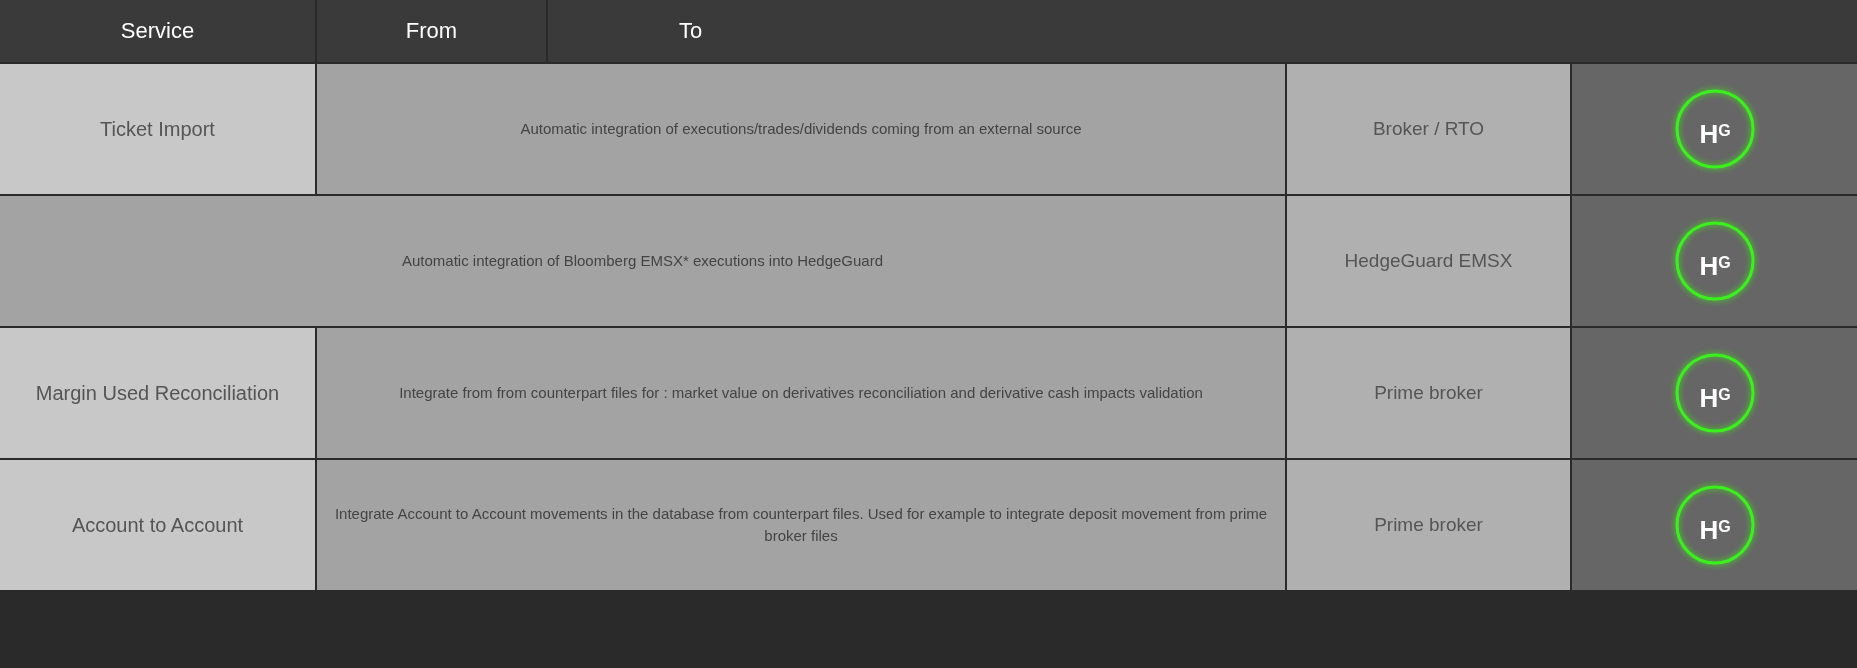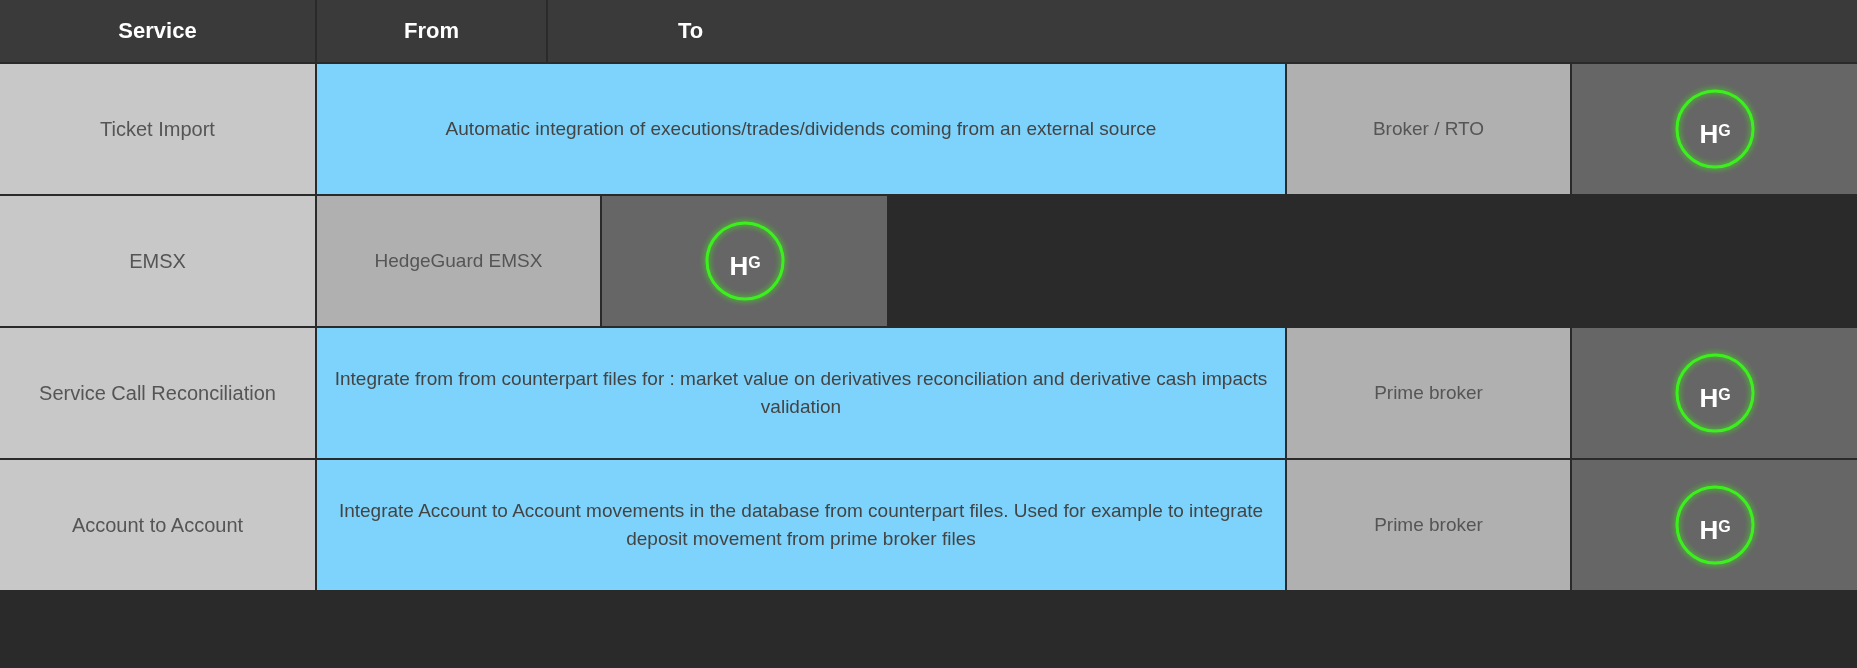--- a/index.html
+++ b/index.html
@@ -24,21 +24,21 @@
       display: flex;
       width: 100%;
       background-color: #3a3a3a;
     }
 
     .header-cell {
       display: flex;
       align-items: center;
       justify-content: center;
       padding: 18px 10px;
-      font-weight: bold;
+      font-weight: normal;
       font-size: 22px;
       color: #ffffff;
       border-right: 2px solid #2a2a2a;
     }
 
     .header-cell:last-child {
       border-right: none;
     }
 
     .col-service { width: 317px; flex-shrink: 0; }
@@ -68,23 +68,23 @@
     .cell-service {
       width: 317px;
       flex-shrink: 0;
       background-color: #c8c8c8;
       color: #555555;
       font-size: 20px;
     }
 
     .cell-description {
       flex: 1;
-      background-color: #7dd3fc;
+      background-color: #a3a3a3;
       color: #444444;
-      font-size: 19px;
+      font-size: 15px;
       line-height: 1.5;
     }
 
     .cell-from {
       width: 285px;
       flex-shrink: 0;
       background-color: #b0b0b0;
       color: #555555;
       font-size: 19px;
     }
@@ -150,48 +150,48 @@
             </filter>
           </defs>
           <circle cx="45" cy="45" r="38" fill="none" stroke="#39ff14" stroke-width="3" filter="url(#glow0)" opacity="0.9"></circle>
           <text x="45" y="52" font-family="Arial" font-size="26" font-weight="bold" fill="#ffffff" text-anchor="middle" dominant-baseline="middle">H<tspan font-size="16" dy="-4">G</tspan></text>
         </svg>
       </div>
     </div>
   </div>
 
   <div class="data-row">
+    <div class="data-cell cell-description col-description">
+      <span>Automatic integration of Bloomberg EMSX* executions into HedgeGuard</span>
+    </div>
+    <div class="data-cell cell-from col-from">
+      <span>HedgeGuard EMSX</span>
+    </div>
+    <div class="data-cell cell-to col-to">
+      <div class="hg-logo">
+        <svg class="hg-circle" viewBox="0 0 90 90" xmlns="http://www.w3.org/2000/svg">
+          <defs>
+            <filter id="glow1">
+              <feGaussianBlur stdDeviation="3" result="coloredBlur"></feGaussianBlur>
+              <feMerge>
+                <feMergeNode in="coloredBlur"></feMergeNode>
+                <feMergeNode in="SourceGraphic"></feMergeNode>
+              </feMerge>
+            </filter>
+          </defs>
+          <circle cx="45" cy="45" r="38" fill="none" stroke="#39ff14" stroke-width="3" filter="url(#glow1)" opacity="0.9"></circle>
+          <text x="45" y="52" font-family="Arial" font-size="26" font-weight="bold" fill="#ffffff" text-anchor="middle" dominant-baseline="middle">H<tspan font-size="16" dy="-4">G</tspan></text>
+        </svg>
+      </div>
+    </div>
+  </div>
+
+  <div class="data-row">
     <div class="data-cell cell-service col-service">
-      <span>EMSX</span>
-    </div>
-    <div class="data-cell cell-from col-from">
-      <span>HedgeGuard EMSX</span>
-    </div>
-    <div class="data-cell cell-to col-to">
-      <div class="hg-logo">
-        <svg class="hg-circle" viewBox="0 0 90 90" xmlns="http://www.w3.org/2000/svg">
-          <defs>
-            <filter id="glow1">
-              <feGaussianBlur stdDeviation="3" result="coloredBlur"></feGaussianBlur>
-              <feMerge>
-                <feMergeNode in="coloredBlur"></feMergeNode>
-                <feMergeNode in="SourceGraphic"></feMergeNode>
-              </feMerge>
-            </filter>
-          </defs>
-          <circle cx="45" cy="45" r="38" fill="none" stroke="#39ff14" stroke-width="3" filter="url(#glow1)" opacity="0.9"></circle>
-          <text x="45" y="52" font-family="Arial" font-size="26" font-weight="bold" fill="#ffffff" text-anchor="middle" dominant-baseline="middle">H<tspan font-size="16" dy="-4">G</tspan></text>
-        </svg>
-      </div>
-    </div>
-  </div>
-
-  <div class="data-row">
-    <div class="data-cell cell-service col-service">
-      <span>Service Call Reconciliation</span>
+      <span>Margin Used Reconciliation</span>
     </div>
     <div class="data-cell cell-description col-description">
       <span>Integrate from from counterpart files for : market value on derivatives reconciliation and derivative cash impacts validation</span>
     </div>
     <div class="data-cell cell-from col-from">
       <span>Prime broker</span>
     </div>
     <div class="data-cell cell-to col-to">
       <div class="hg-logo">
         <svg class="hg-circle" viewBox="0 0 90 90" xmlns="http://www.w3.org/2000/svg">

